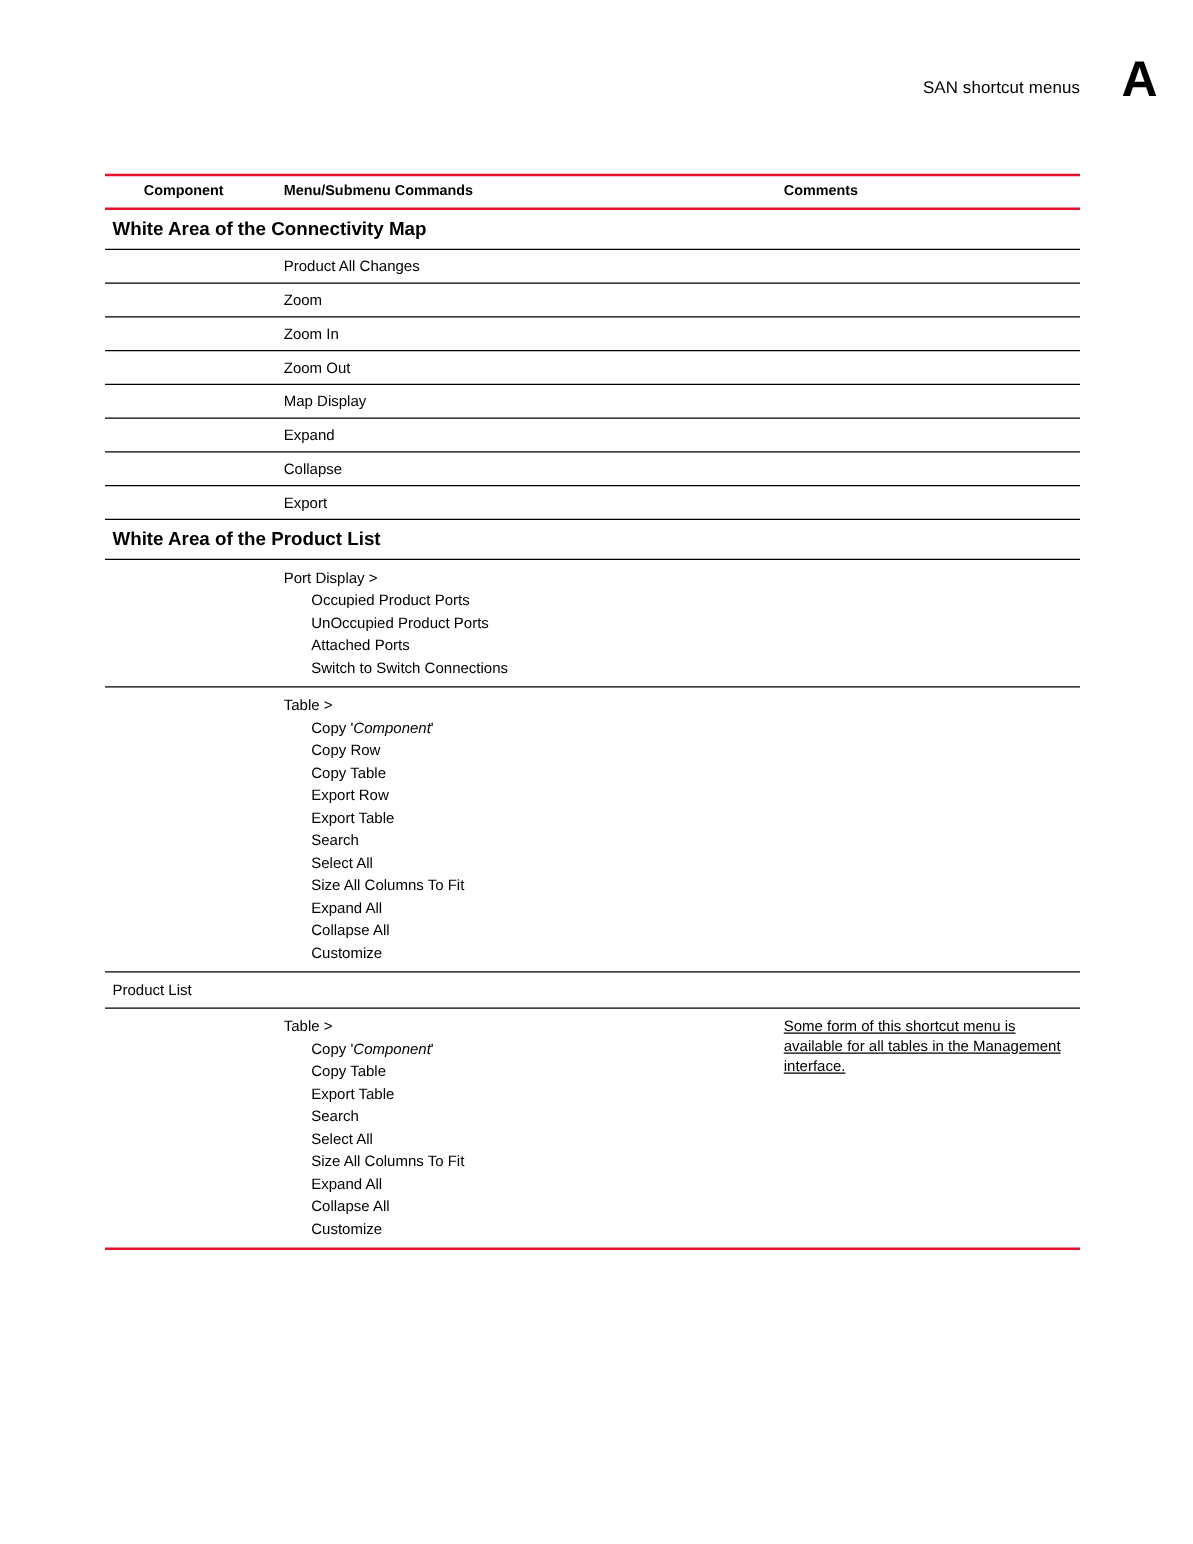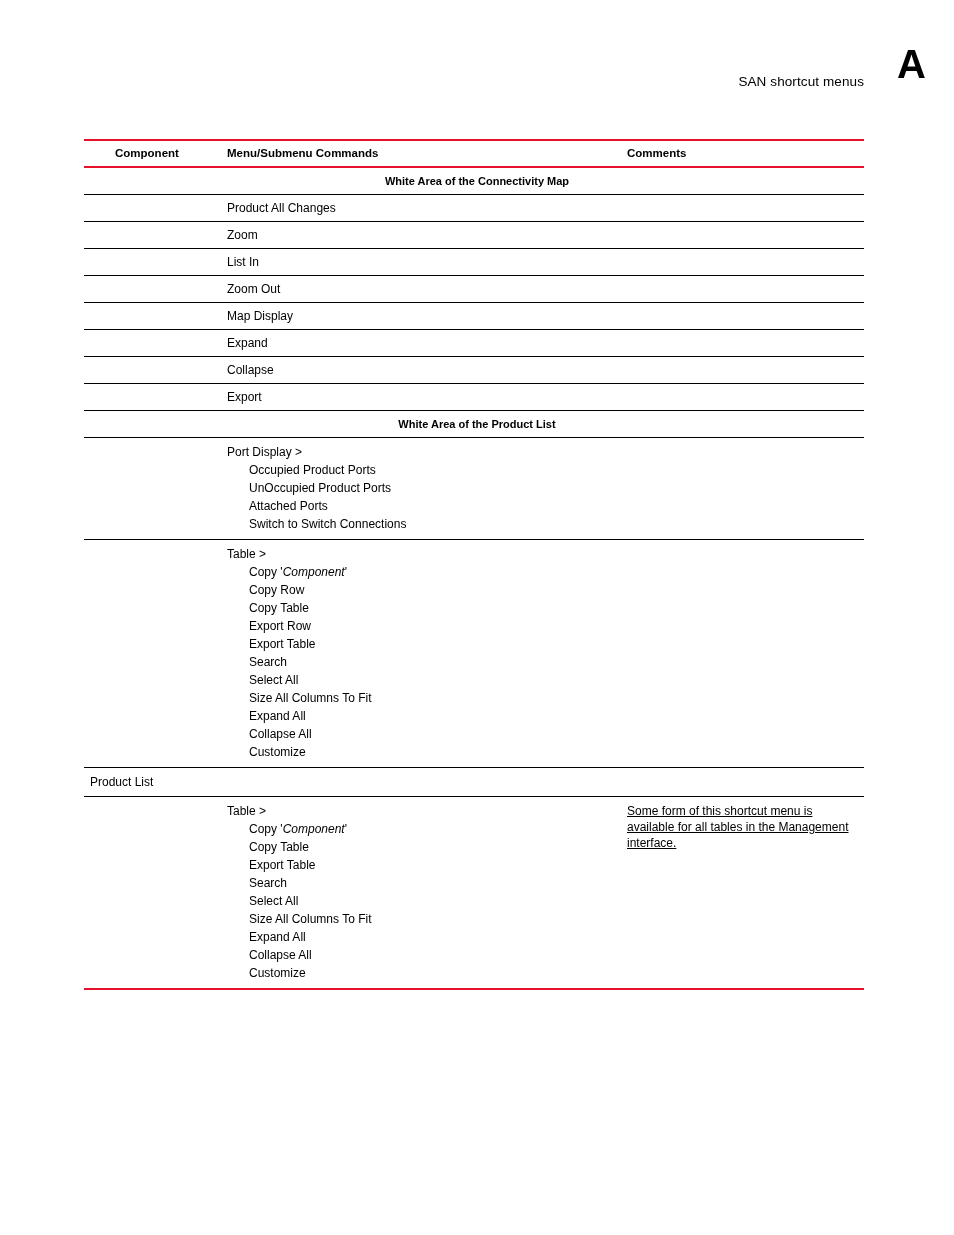--- a/index.html
+++ b/index.html
@@ -25,21 +25,20 @@
     height: 46px;
   }
   .header-title {
     position: absolute;
     right: 90px;
     top: 10px;
     font-size: 13.5px;
     color: #000;
     white-space: nowrap;
     letter-spacing: 0.1px;
-    margin-top: 12px;
   }
   .appendix-letter {
     position: absolute;
     right: 28px;
     top: -8px;
     font-size: 40px;
     font-weight: bold;
     line-height: 1;
     color: #000;
   }
@@ -94,23 +93,22 @@
     padding-top: 6px;
     padding-bottom: 7px;
     font-size: 11.5px;
     font-weight: bold;
   }
   .table-head .col-commands { padding-left: 0; }
 
   
   .section-row {
     padding: 7px 0 7px 6px;
-    font-size: 11px;
+    font-size: 15px;
     font-weight: bold;
-    text-align: center;
   }
 
   
   .component-row {
     padding: 7px 0 7px 6px;
     font-size: 12px;
     font-weight: normal;
   }
 
   
@@ -165,21 +163,21 @@
     <div class="cmd-text">Product All Changes</div>
   </div>
   <div class="rule-thin"></div>
 
   <div class="row cmd-row">
     <div class="cmd-text">Zoom</div>
   </div>
   <div class="rule-thin"></div>
 
   <div class="row cmd-row">
-    <div class="cmd-text">List In</div>
+    <div class="cmd-text">Zoom In</div>
   </div>
   <div class="rule-thin"></div>
 
   <div class="row cmd-row">
     <div class="cmd-text">Zoom Out</div>
   </div>
   <div class="rule-thin"></div>
 
   <div class="row cmd-row">
     <div class="cmd-text">Map Display</div>

